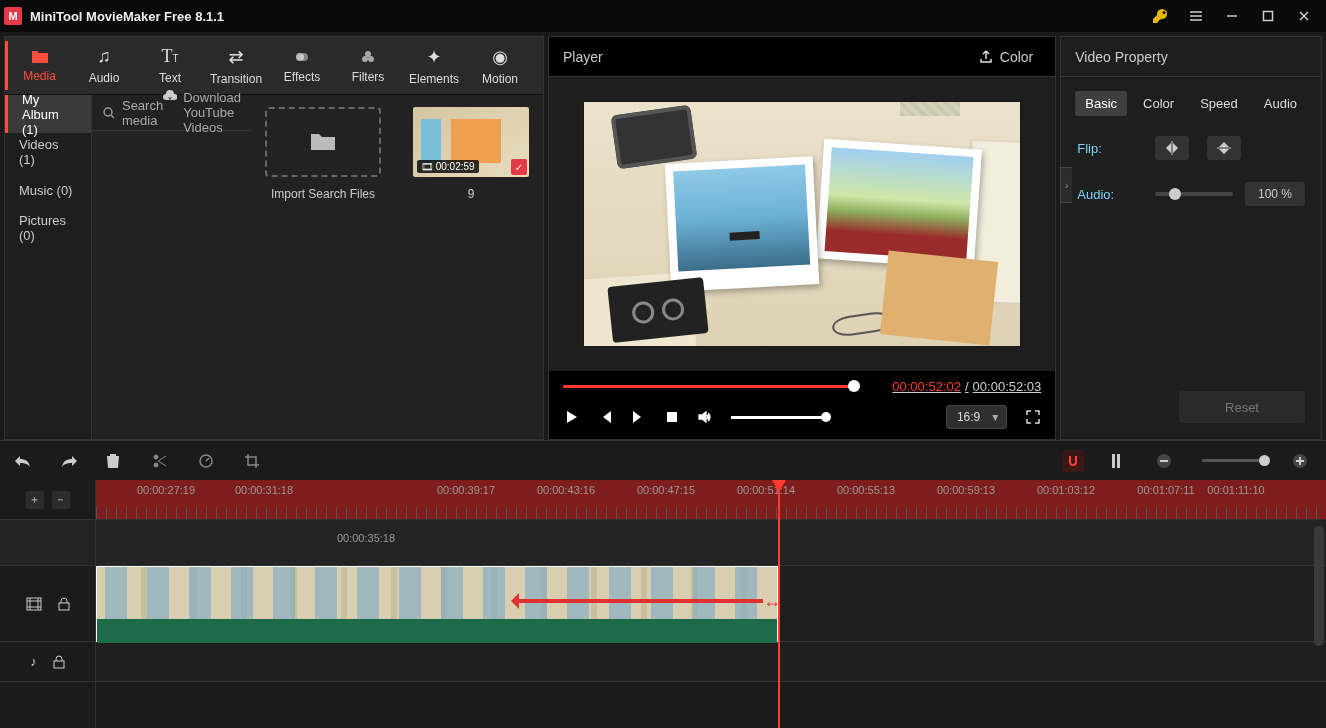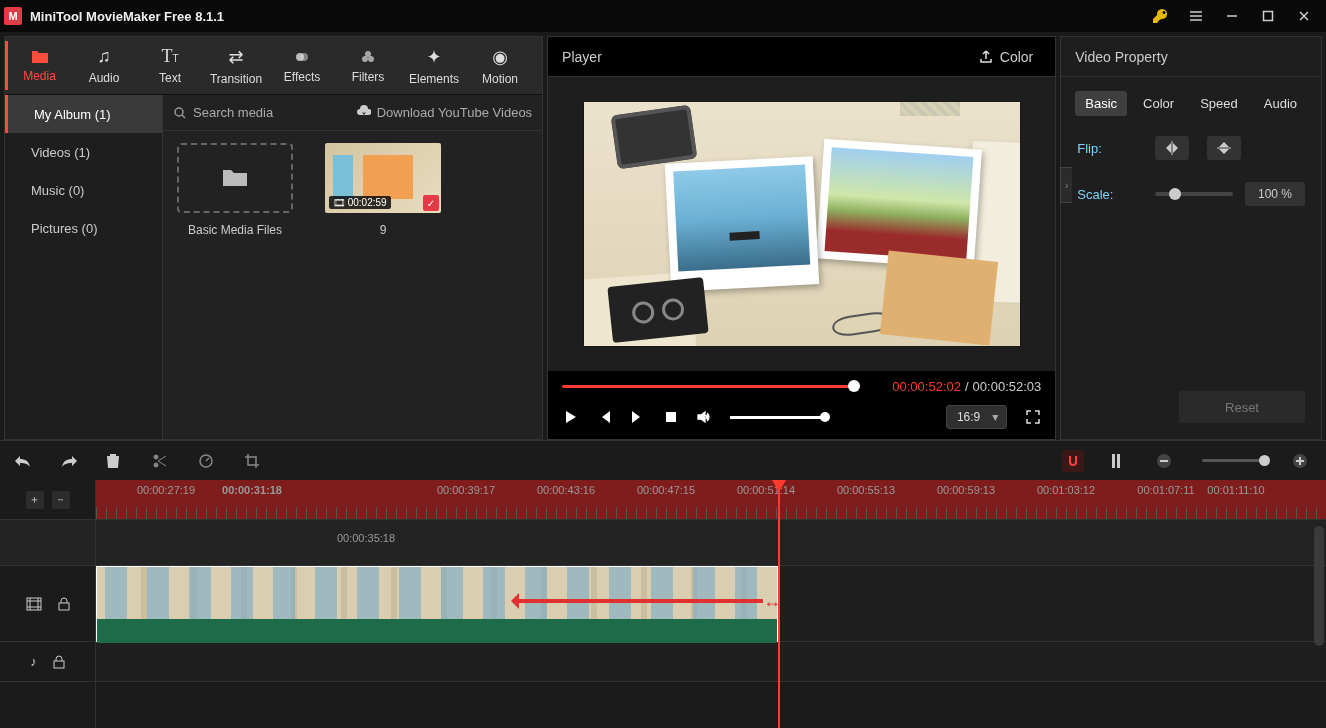--- a/index.html
+++ b/index.html
@@ -11,23 +11,23 @@
 .titlebar .key-icon { color: #e6b800; }
 .main-row { display: flex; height: 408px; }
 .left-panel { width: 540px; background: #1e1e1e; display: flex; flex-direction: column; border: 1px solid #333; margin: 4px 0 0 4px; }
 .tool-tabs { height: 58px; background: #2a2a2a; display: flex; padding: 4px 0; border-bottom: 1px solid #111; }
 .tool-tab { width: 66px; display: flex; flex-direction: column; align-items: center; justify-content: center; gap: 4px; cursor: pointer; color: #ddd; font-size: 12px; }
 .tool-tab.active { color: #ff4d3d; }
 .tool-tab.active-bar { border-left: 3px solid #ff4d3d; }
 .tool-tab .ticon { font-size: 18px; }
 .left-body { flex: 1; display: flex; }
 .sidebar-list { width: 158px; background: #1e1e1e; border-right: 1px solid #333; }
-.sidebar-item { height: 38px; padding: 0 26px; display: flex; align-items: center; font-size: 13px; cursor: pointer; color: #ccc;}
+.sidebar-item { height: 38px; padding: 0 14px; display: flex; align-items: center; font-size: 13px; cursor: pointer; color: #ccc;}
 .sidebar-item.active { background: #3a3a3a; border-left: 3px solid #ff4d3d; color:#fff;}
-.media-area { flex: 1; background: #222; display: flex; flex-direction: column; }
+.media-area { flex: 1; background: #222; display: flex; }
 .media-top { height: 36px; display: flex; align-items: center; padding: 0 10px; border-bottom: 1px solid #333; color: #aaa; font-size:13px;}
 .media-top .search { flex:1; display:flex; align-items:center; gap:6px;}
 .media-top .dl { display:flex; align-items:flex-start; gap:6px; cursor:pointer;}
 .media-grid { flex:1; padding: 12px; display: flex; gap: 28px; align-items: flex-start; }
 .import-box { width: 120px; display:flex; flex-direction:column; align-items:center;}
 .import-box .drop { width: 116px; height: 70px; border: 2px dashed #666; border-radius: 4px; display: flex; align-items: center; justify-content: center; cursor:pointer;}
 .import-box .lbl { margin-top: 10px; font-size: 12px; color: #ccc;}
 .media-thumb { width: 120px; display:flex; flex-direction:column; align-items:center;}
 .media-thumb .img { width: 116px; height: 70px; background: linear-gradient(135deg, #d4c5a0 0%, #e8dcc0 100%); position: relative; border-radius:2px; overflow:hidden;}
 .media-thumb .img::before { content:""; position:absolute; inset:0; background:
@@ -53,21 +53,21 @@
 .cassette::before{left:22px;} .cassette::after{right:22px;}
 .note { position:absolute; right:26px; bottom:6px; width:110px; height:84px; background:#e0b070; transform:rotate(6deg);}
 .skate { position:absolute; right:128px; bottom:12px; width:60px; height:20px; border:2px solid #555; border-radius:50%/80%; transform:rotate(-8deg); background:transparent;}
 .paper-strip { position:absolute; right:-10px; top:40px; width:60px; height:160px; background:#f2eddc; box-shadow:-2px 0 4px rgba(0,0,0,.08); transform:rotate(2deg);}
 .paper-strip2 { position:absolute; left:-10px; bottom:-10px; width:120px; height:80px; background:#eee6cf; transform:rotate(-4deg);}
 .player-controls { padding: 6px 14px 10px;}
 .scrub { position:relative; height:18px; display:flex; align-items:center;}
 .scrub .track { height:3px; background:#ff3b2e; flex:1; border-radius:2px;}
 .scrub .thumb { width:12px; height:12px; background:#fff; border-radius:50%; margin-left:-6px;}
 .scrub-row { display:flex; align-items:center; gap:8px;}
-.scrub-row .times { margin-left:24px;}
+.scrub-row .times { margin-left:24px;text-decoration:underline;}
 .scrub-row .t-cur { color:#ff3b2e;}
 .scrub-row .t-sep { color:#ccc; margin:0 4px;}
 .scrub-row .t-tot { color:#ccc;}
 .ctrl-row { display:flex; align-items:center; gap:18px; margin-top:10px;}
 .ctrl-row .cbtn { cursor:pointer; color:#eee;}
 .vol-track { height:3px; background:#aaa; width:96px; position:relative; border-radius:2px;}
 .vol-track .fill { position:absolute; left:0; top:0; height:100%; width:100%; background:#fff;}
 .vol-track .vthumb { position:absolute; right:-4px; top:-3.5px; width:10px; height:10px; background:#fff; border-radius:50%;}
 .ctrl-row .spacer{flex:1;}
 .aspect-sel { background:#2f2f2f; border:1px solid #444; color:#ddd; padding:4px 26px 4px 10px; border-radius:3px; position:relative; cursor:pointer; font-size:12px;}
@@ -233,21 +233,21 @@
         </div>
         <div class="media-grid">
           <div class="import-box">
             <div class="drop">
               <span>
                 <svg width="28" height="22" viewBox="0 0 28 22">
                     <path fill="#bbb" d="M2 3h8l3 3h13v13H2z"></path>
                   </svg>
               </span>
             </div>
-            <div class="lbl">Basic Media Files</div>
+            <div class="lbl">Import Search Files</div>
           </div>
           <div class="media-thumb">
             <div class="img">
               <div class="dur-badge">
                 <span>🎞</span>
                 <span>00:02:59</span>
               </div>
               <div class="check">✓</div>
             </div>
             <div class="lbl">9</div>
@@ -359,21 +359,21 @@
             </svg>
         </div>
         <div class="flip-btn">
           <svg width="14" height="18" viewBox="0 0 14 18">
               <path fill="#ccc" d="M2 8l5-5 5 5zM2 10l5 5 5-5z"></path>
               <path stroke="#ccc" d="M0 9h14"></path>
             </svg>
         </div>
       </div>
       <div class="prop-row">
-        <span class="plabel">Scale:</span>
+        <span class="plabel">Audio:</span>
         <div class="p-slider">
             <div class="pthumb" style="left:18%;"></div>
           </div>
         <div class="p-val">100 %</div>
       </div>
     </div>
     <div class="reset-btn">Reset</div>
   </div>
 </div>
 
@@ -466,21 +466,21 @@
             <rect x="1" y="6" width="10" height="7" fill="none" stroke="#ccc"></rect>
             <path fill="none" stroke="#ccc" d="M3 6V4a3 3 0 0 1 6 0v2"></path>
           </svg>
         </span>
     </div>
   </div>
   <div class="timeline-body">
     <div class="ruler" id="ruler">
       <div class="ticks"></div>
     <div class="tick-label" style="left: 70px;">00:00:27:19</div>
-        <div class="tick-label" style="left: 156px; font-weight: bold;">00:00:31:18</div>
+        <div class="tick-label" style="left: 168px;">00:00:31:18</div>
         <div class="tick-label" style="left: 270px; margin-top: 48px;">00:00:35:18</div>
         <div class="tick-label" style="left: 370px;">00:00:39:17</div>
         <div class="tick-label" style="left: 470px;">00:00:43:16</div>
         <div class="tick-label" style="left: 570px;">00:00:47:15</div>
         <div class="tick-label" style="left: 670px;">00:00:51:14</div>
         <div class="tick-label" style="left: 770px;">00:00:55:13</div>
         <div class="tick-label" style="left: 870px;">00:00:59:13</div>
         <div class="tick-label" style="left: 970px;">00:01:03:12</div>
         <div class="tick-label" style="left: 1070px;">00:01:07:11</div>
         <div class="tick-label" style="left: 1140px; text-align: center;">00:01:11:10</div>

